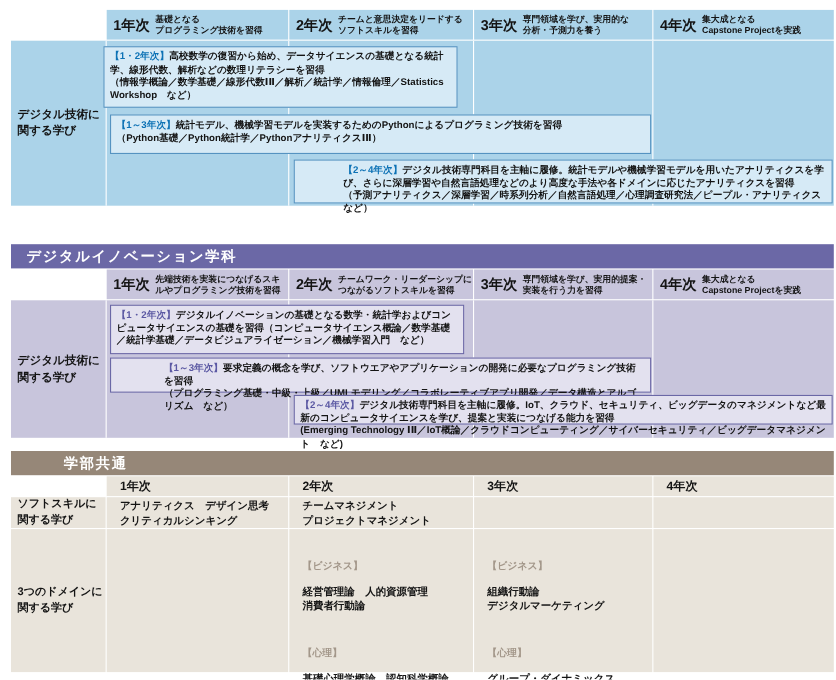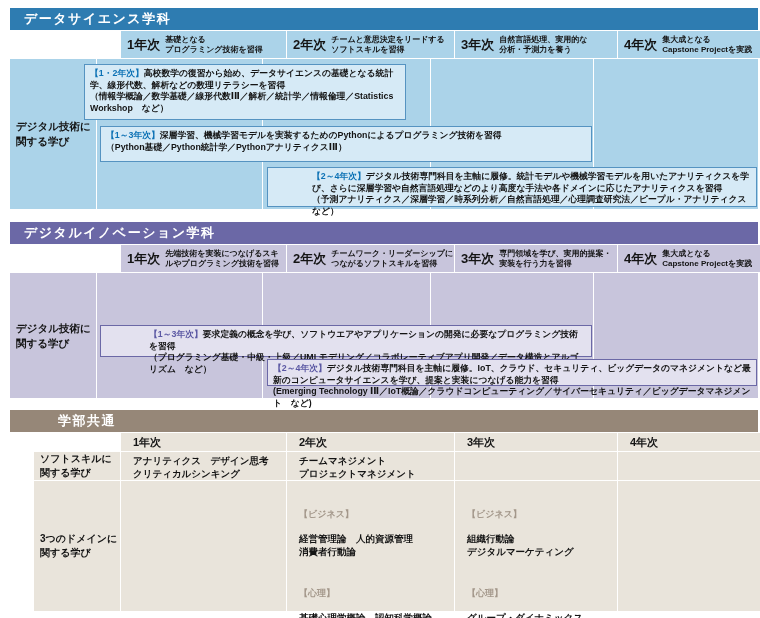--- a/index.html
+++ b/index.html
@@ -9,21 +9,21 @@
   #sec-ds { top:8px; }
   #sec-di { top:222px; }
   #sec-cm { top:410px; }
 
   .bar { height:22px; line-height:22px; color:#fff; font-size:13px; padding-left:14px; letter-spacing:1.5px; box-sizing:border-box; }
   #sec-ds .bar { background:var(--ds_bar); }
   #sec-di .bar { background:var(--di_bar); }
   #sec-cm .bar { background:var(--cm_bar);padding-left:48px; }
 
   .row { display:flex; gap:1px; margin-top:1px; }
-  .c0 { width:86px; flex:none; box-sizing:border-box;margin-left:24px; }
+  .c0 { width:86px; flex:none; box-sizing:border-box; }
   .c1 { width:165px; flex:none; box-sizing:border-box; }
   .c2 { width:167px; flex:none; box-sizing:border-box; }
   .c3 { width:162px; flex:none; box-sizing:border-box; }
   .c4 { width:164px; flex:none; box-sizing:border-box; }
 
   .yr-row { height:27px; }
   .yr-cell { display:flex; align-items:center; padding-left:6px; }
   #sec-ds .yr-cell { background:var(--ds_bg); }
   #sec-di .yr-cell { background:var(--di_bg); }
   .yr-num { font-size:13px; flex:none; }
@@ -38,21 +38,21 @@
   .side-label { position:absolute; left:0; top:0; bottom:0; width:86px; display:flex; align-items:center; padding-left:6px; box-sizing:border-box; font-size:10.5px; line-height:1.4; white-space:pre-line; }
 
   .box { position:absolute; box-sizing:border-box; font-size:8.8px; line-height:1.32; padding:3px 5px; border:1px solid; }
   #sec-ds .box { background:var(--ds_box_bg); border-color:var(--ds_box_border); }
   #sec-di .box { background:var(--di_box_bg); border-color:var(--di_box_border); }
   .box .tag { white-space:nowrap; }
   #sec-ds .tag { color:var(--ds_tag); }
   #sec-di .tag { color:var(--di_tag); }
   .box .txt { white-space:pre-line; }
 
-  #ds-b1 { left:74px; top:5px;  width:322px; height:56px; }
+  #ds-b1 { left:84px; top:5px;  width:322px; height:56px; }
   #ds-b2 { left:90px; top:67px; width:492px; height:36px; }
   #ds-b3 { left:257px; top:108px; width:490px; height:40px;padding-left:44px; }
   #di-b1 { left:90px; top:4px;  width:322px; height:45px; }
   #di-b2 { left:90px; top:52px; width:492px; height:32px;padding-left:48px; }
   #di-b3 { left:257px; top:86px; width:490px; height:27px; }
 
   
   .cm-yr-row { height:18px; }
   .cm-yr-cell { background:var(--cm_bg); font-size:11px; line-height:18px; padding-left:12px; }
   .cm-row1 { height:28px; }
@@ -62,57 +62,56 @@
   .grp { margin-bottom:4px; }
   .grp .cat { color:var(--cm_cat); font-size:9px; display:block; }
   .grp .items { white-space:pre-line; font-size:9.5px; }
 </style>
 </head>
 <body>
 
 <div class="page">
 
   <div class="section" id="sec-ds">
-    <div class="bar">データサイエンス学科</div>
     <div class="row yr-row">
       <div class="c0"></div>
       <div class="c1 yr-cell">
         <span class="yr-num">1年次</span>
         <span class="yr-desc">基礎となる
 プログラミング技術を習得</span>
       </div>
       <div class="c2 yr-cell">
         <span class="yr-num">2年次</span>
         <span class="yr-desc">チームと意思決定をリードする
 ソフトスキルを習得</span>
       </div>
       <div class="c3 yr-cell">
         <span class="yr-num">3年次</span>
-        <span class="yr-desc">自然言語処理、実用的な
+        <span class="yr-desc">専門領域を学び、実用的な
 分析・予測力を養う</span>
       </div>
       <div class="c4 yr-cell">
         <span class="yr-num">4年次</span>
         <span class="yr-desc">集大成となる
 Capstone Projectを実践</span>
       </div>
     </div>
     <div class="content">
       <div class="vline vl1"></div>
       <div class="vline vl2"></div>
       <div class="vline vl3"></div>
       <div class="vline vl4"></div>
       <div class="side-label">デジタル技術に
 関する学び</div>
       <div class="box" id="ds-b1">
         <span class="tag">【1・2年次】</span><span class="txt">高校数学の復習から始め、データサイエンスの基礎となる統計学、線形代数、解析などの数理リテラシーを習得
 （情報学概論／数学基礎／線形代数ⅠⅡ／解析／統計学／情報倫理／Statistics Workshop　など）</span>
       </div>
       <div class="box" id="ds-b2">
-        <span class="tag">【1～3年次】</span><span class="txt">深層学習、機械学習モデルを実装するためのPythonによるプログラミング技術を習得
+        <span class="tag">【1～3年次】</span><span class="txt">統計モデル、機械学習モデルを実装するためのPythonによるプログラミング技術を習得
 （Python基礎／Python統計学／PythonアナリティクスⅠⅡ）</span>
       </div>
       <div class="box" id="ds-b3">
         <span class="tag">【2～4年次】</span><span class="txt">デジタル技術専門科目を主軸に履修。統計モデルや機械学習モデルを用いたアナリティクスを学び、さらに深層学習や自然言語処理などのより高度な手法や各ドメインに応じたアナリティクスを習得
 （予測アナリティクス／深層学習／時系列分析／自然言語処理／心理調査研究法／ピープル・アナリティクス　など）</span>
       </div>
     </div>
   </div>
 
   <div class="section" id="sec-di">
@@ -140,20 +139,23 @@
 Capstone Projectを実践</span>
       </div>
     </div>
     <div class="content">
       <div class="vline vl1"></div>
       <div class="vline vl2"></div>
       <div class="vline vl3"></div>
       <div class="vline vl4"></div>
       <div class="side-label">デジタル技術に
 関する学び</div>
+      <div class="box" id="di-b1">
+        <span class="tag">【1・2年次】</span><span class="txt">デジタルイノベーションの基礎となる数学・統計学およびコンピュータサイエンスの基礎を習得（コンピュータサイエンス概論／数学基礎／統計学基礎／データビジュアライゼーション／機械学習入門　など）</span>
+      </div>
       <div class="box" id="di-b2">
         <span class="tag">【1～3年次】</span><span class="txt">要求定義の概念を学び、ソフトウエアやアプリケーションの開発に必要なプログラミング技術を習得
 （プログラミング基礎・中級・上級／UMLモデリング／コラボレーティブアプリ開発／データ構造とアルゴリズム　など）</span>
       </div>
       <div class="box" id="di-b3">
         <span class="tag">【2～4年次】</span><span class="txt">デジタル技術専門科目を主軸に履修。IoT、クラウド、セキュリティ、ビッグデータのマネジメントなど最新のコンピュータサイエンスを学び、提案と実装につなげる能力を習得
 (Emerging Technology ⅠⅡ／IoT概論／クラウドコンピューティング／サイバーセキュリティ／ビッグデータマネジメント　など)</span>
       </div>
     </div>
   </div>

